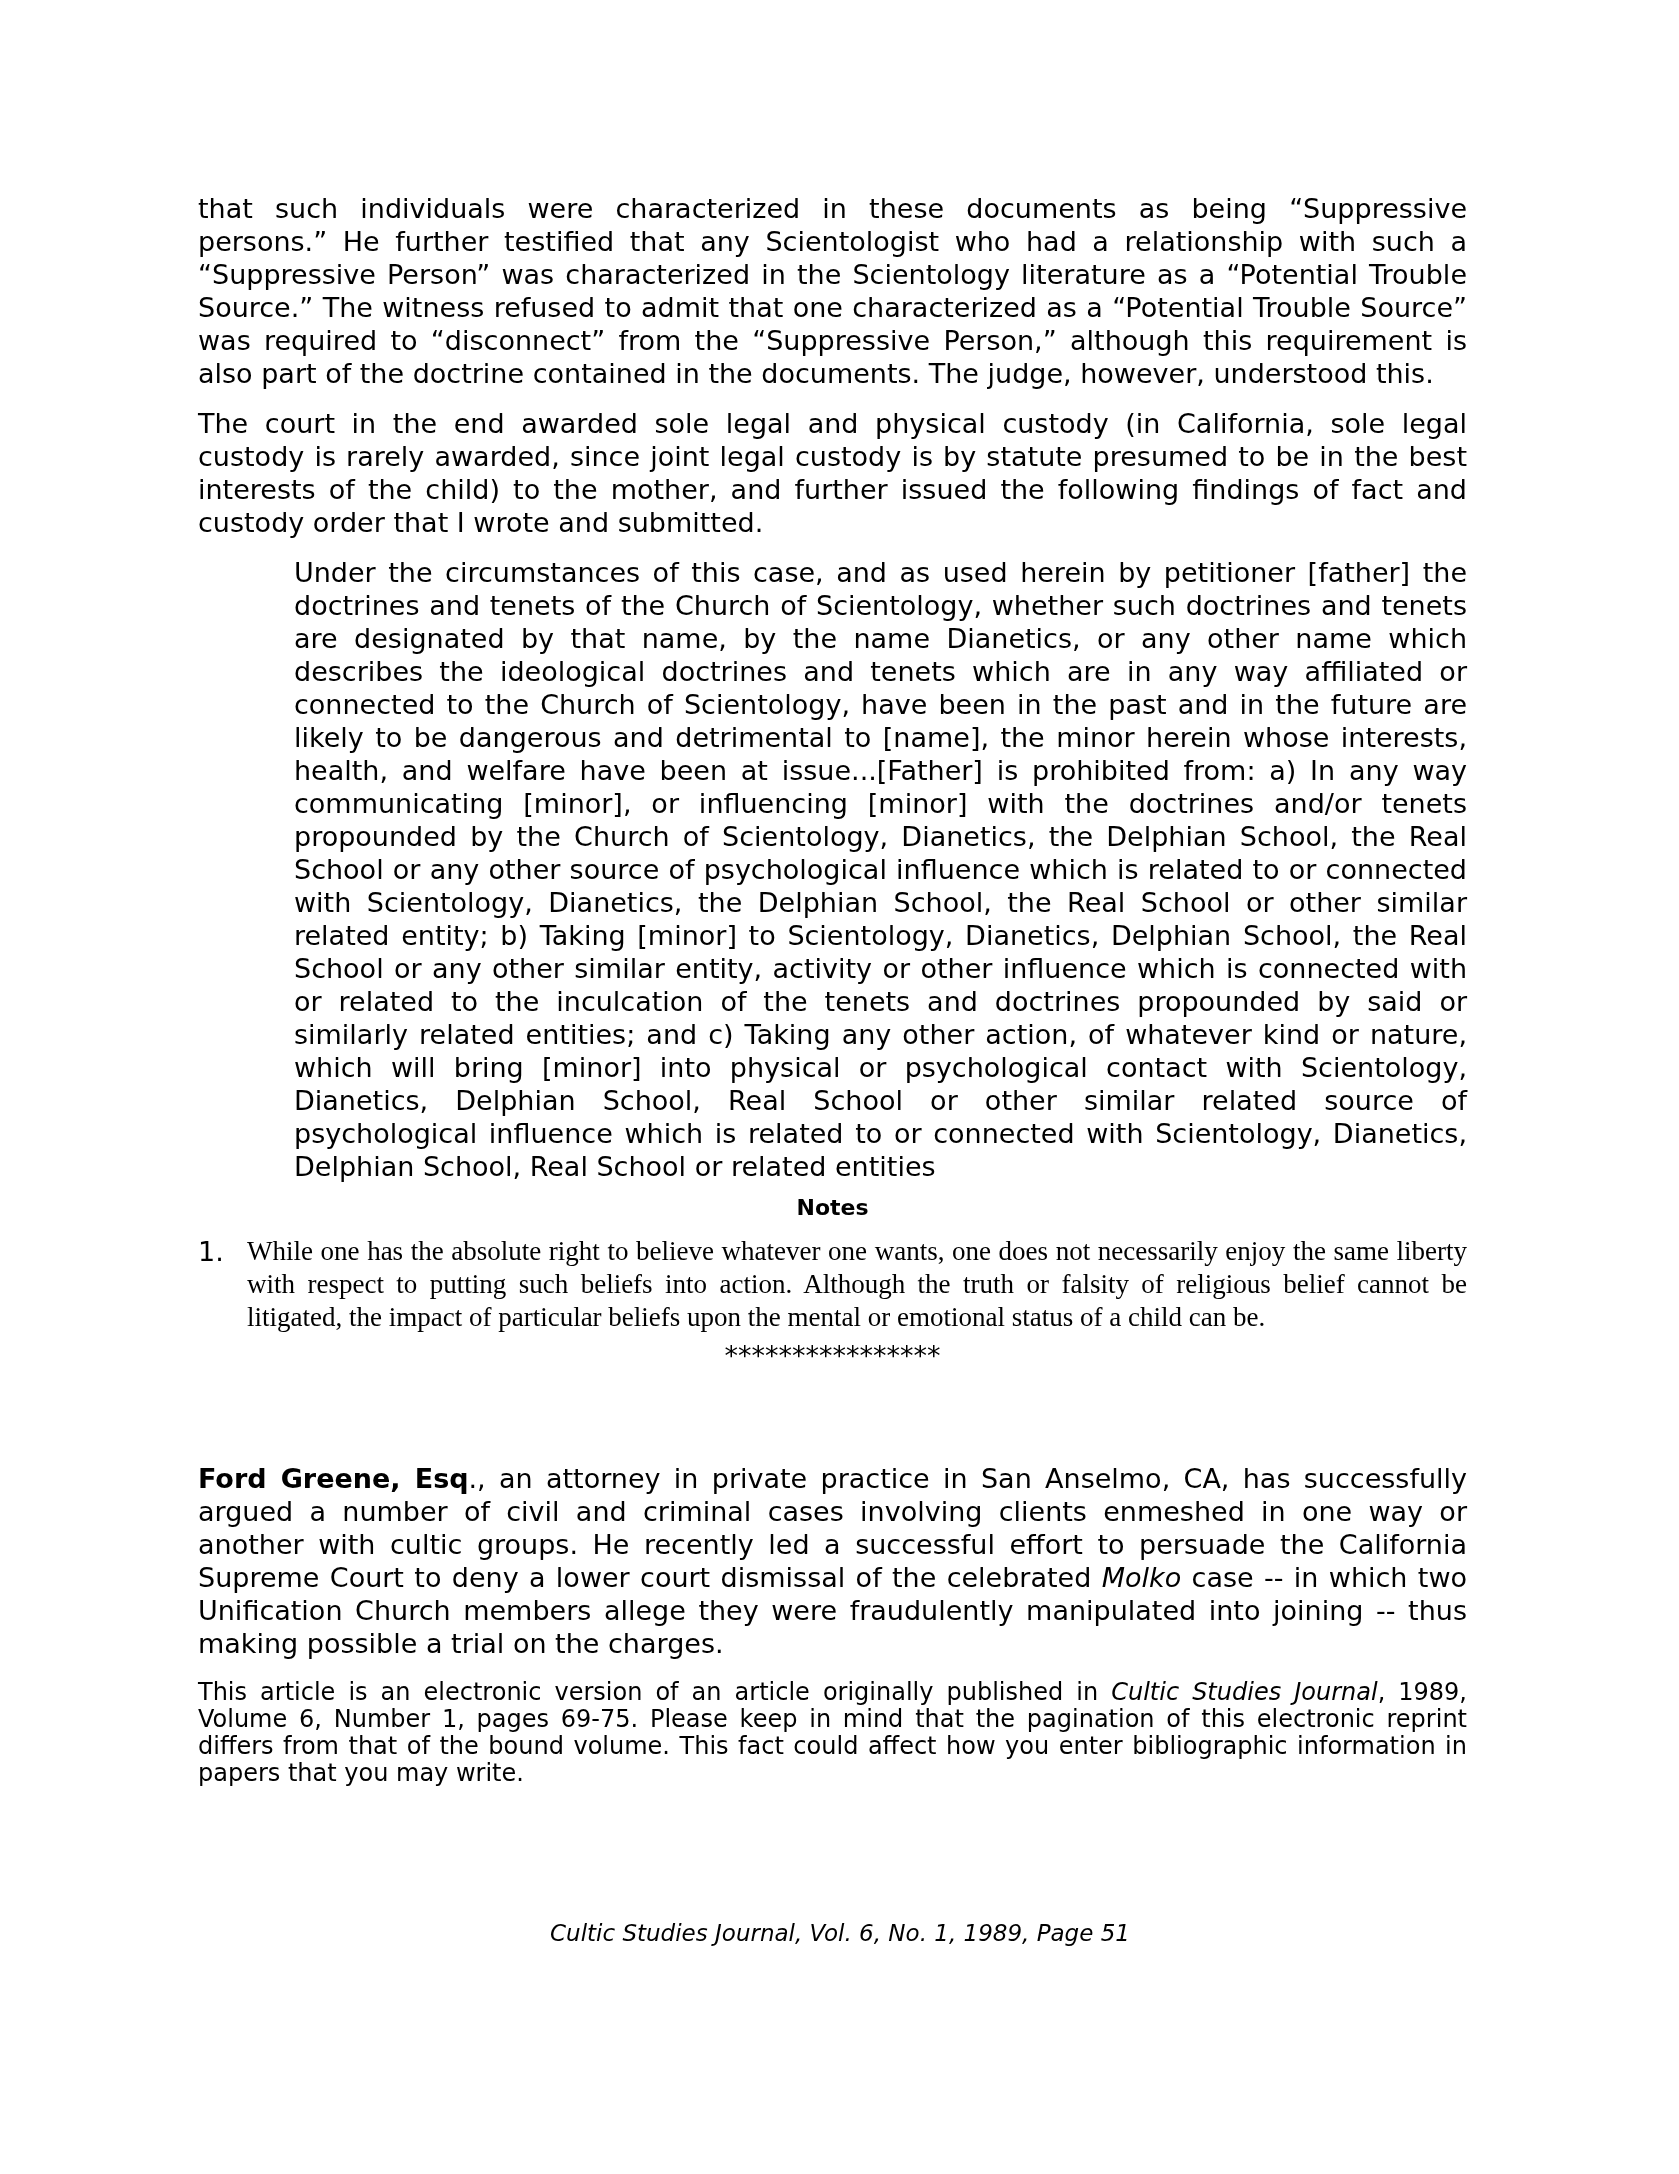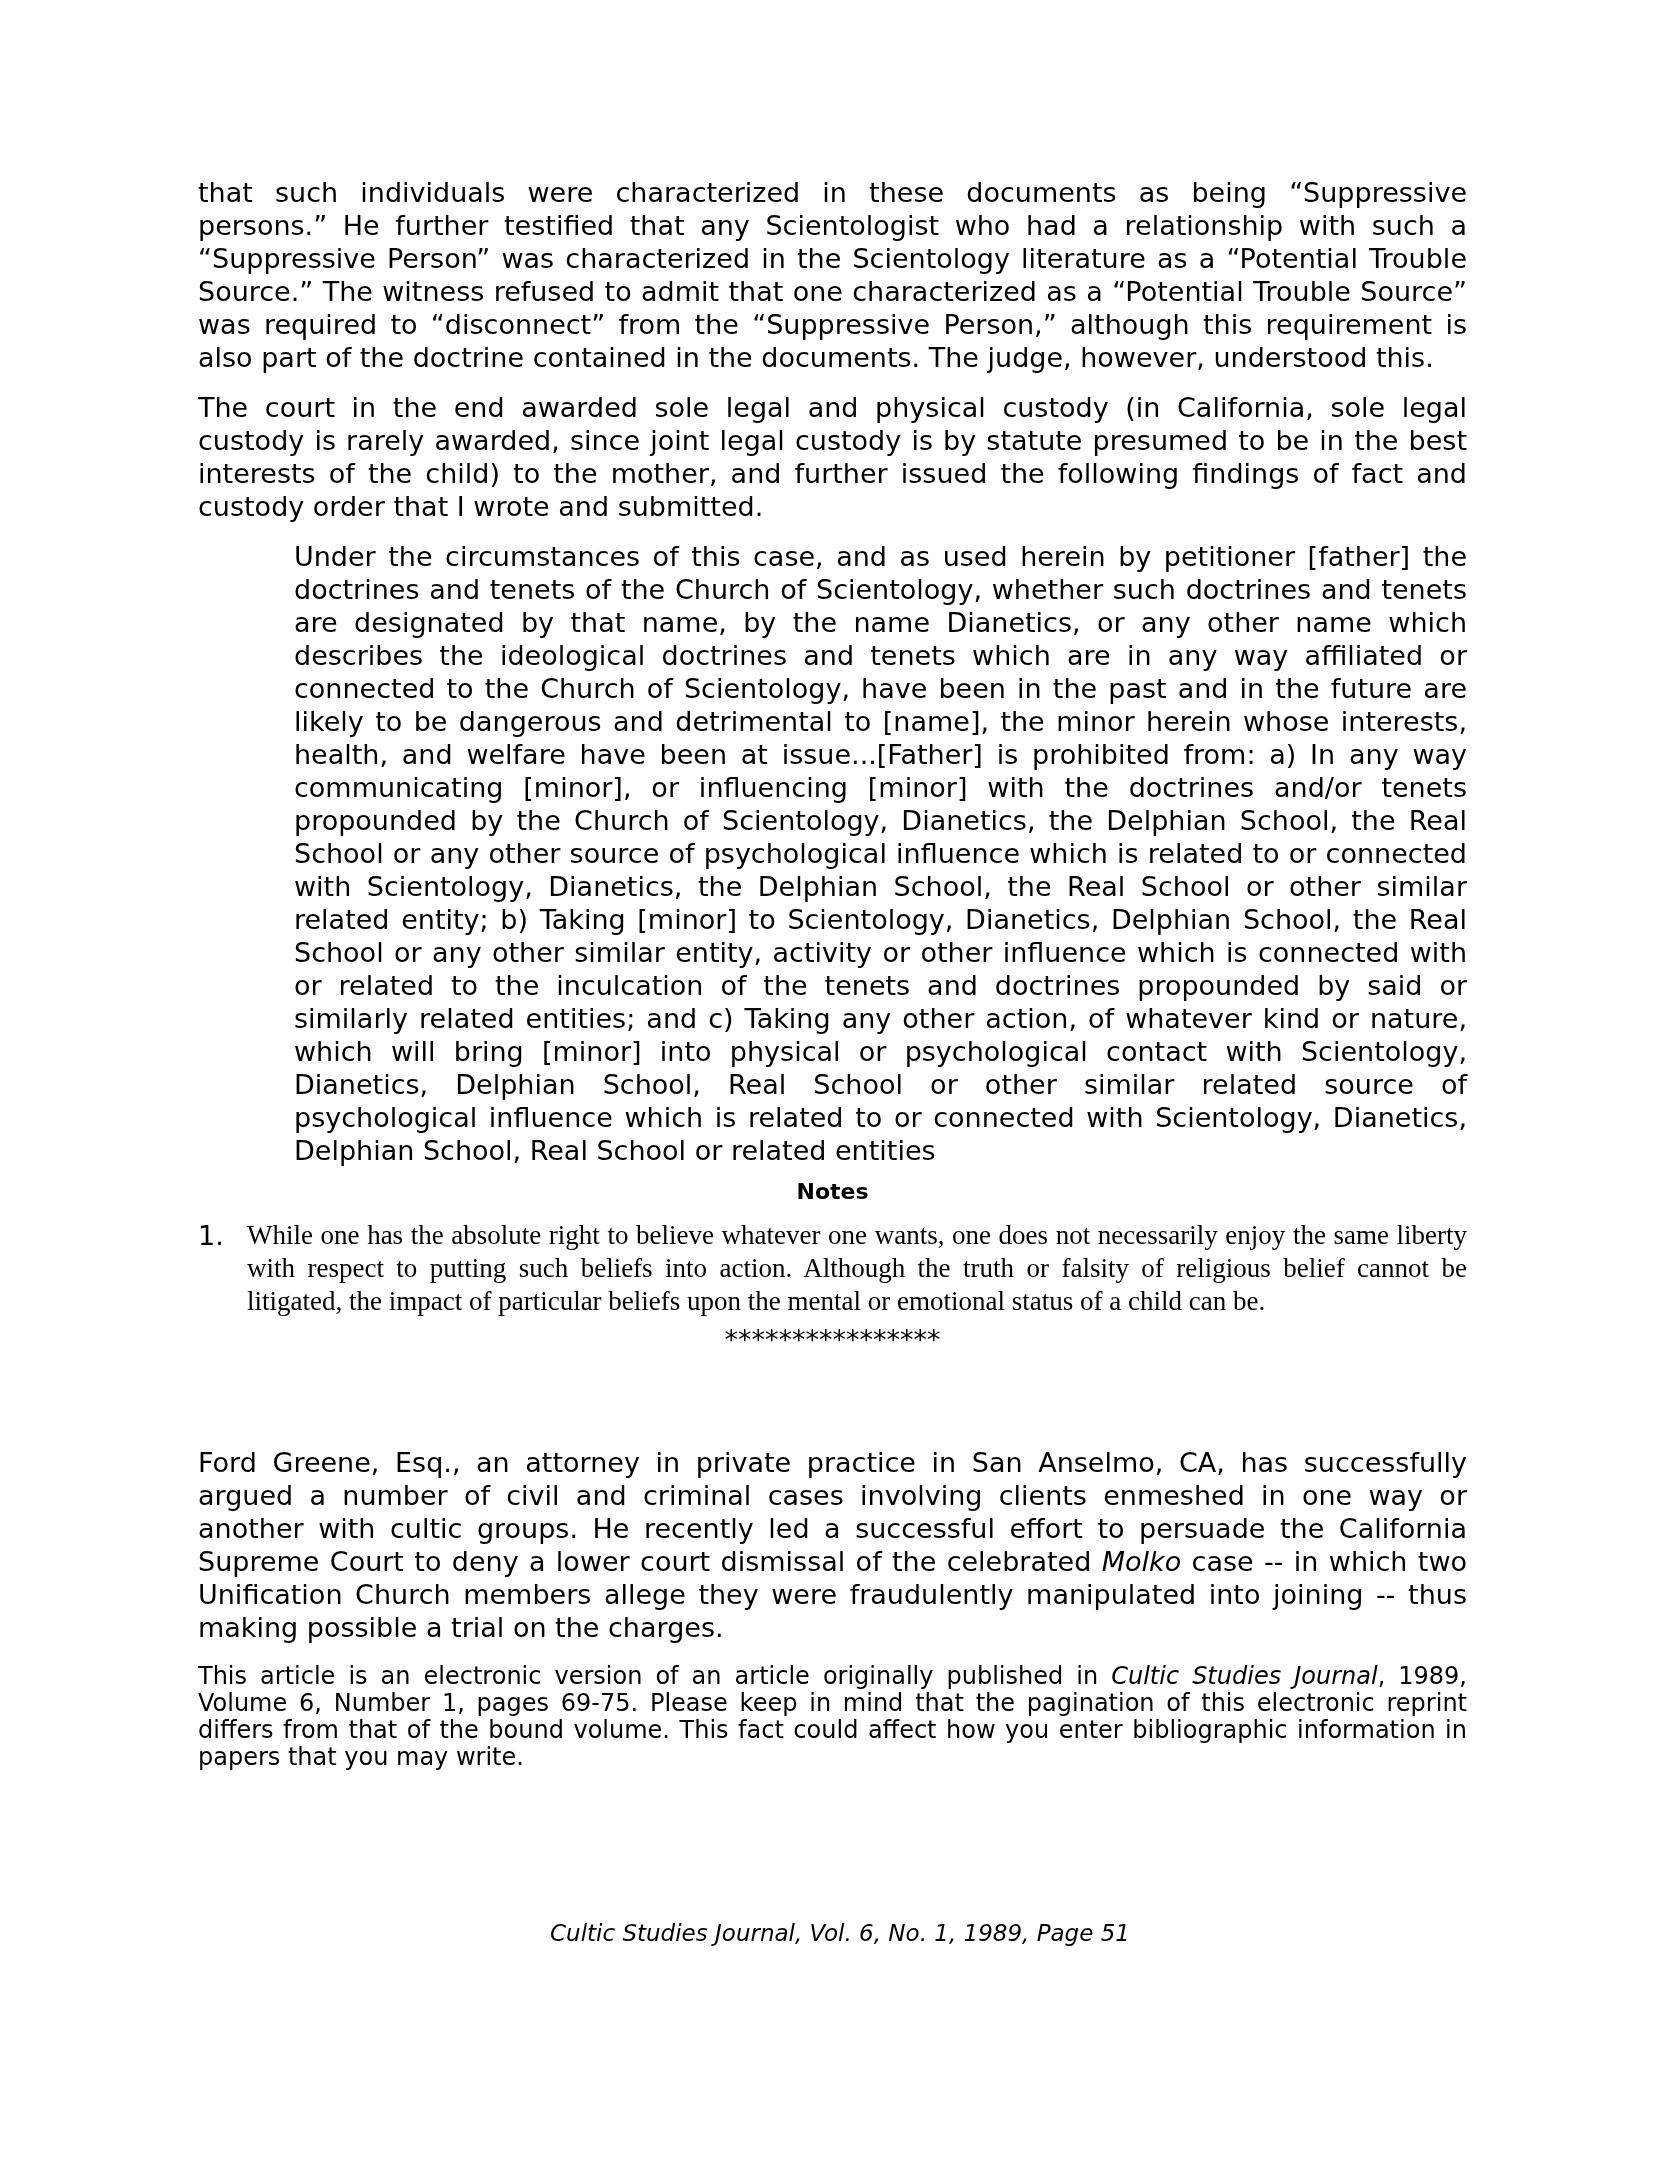--- a/index.html
+++ b/index.html
@@ -1,31 +1,31 @@
 <!DOCTYPE html>
 <html style="font-size:15px"><head>
 <meta charset="utf-8">
 <style>
   html, body { margin: 0; padding: 0; background: #ffffff; }
   body { width: 1680px; height: 2174px; position: relative; overflow: hidden;
          font-family: "DejaVu Sans", sans-serif; color: #000; }
-  .page { position: absolute; left: 198px; top: 176px; width: 1269px; }
+  .page { position: absolute; left: 198px; top: 192px; width: 1269px; }
   p { margin: 0; text-align: justify; font-size: 27px; line-height: 33px; }
   .para { margin-bottom: 17px; }
   .quote { margin-left: 96px; margin-top: 3.8px; }
   .notes-heading { text-align: center; font-weight: bold; font-size: 22px; line-height: 33px; margin: 7.5px 0 11.3px 0; }
   .note { display: flex; }
   .note-num { width: 49px; flex: none; font-size: 27px; line-height: 33px; }
   .note-text { flex: 1; font-family: Liberation Serif, serif; }
   .stars { text-align: center; font-size: 27px; line-height: 33px; margin-top: 5.6px; letter-spacing: 0px; }
   .bio { margin-top: 90px; margin-bottom: 19px; }
   .reprint { font-size: 24px; line-height: 27px; }
   .footer { position: absolute; left: 0; width: 1680px; top: 1919px; text-align: center;
             font-style: italic; font-size: 23px; line-height: 28px; }
-  b { font-weight: normal; }
+  b { font-weight: bold; }
   i { font-style: italic; }
 </style>
 </head>
 <body>
 
 <div class="page">
 
   <p class="para">that such individuals were characterized in these documents as being “Suppressive persons.” He further testified that any Scientologist who had a relationship with such a “Suppressive Person” was characterized in the Scientology literature as a “Potential Trouble Source.” The witness refused to admit that one characterized as a “Potential Trouble Source” was required to “disconnect” from the “Suppressive Person,” although this requirement is also part of the doctrine contained in the documents. The judge, however, understood this.</p>
   <p class="para">The court in the end awarded sole legal and physical custody (in California, sole legal custody is rarely awarded, since joint legal custody is by statute presumed to be in the best interests of the child) to the mother, and further issued the following findings of fact and custody order that I wrote and submitted.</p>
 

